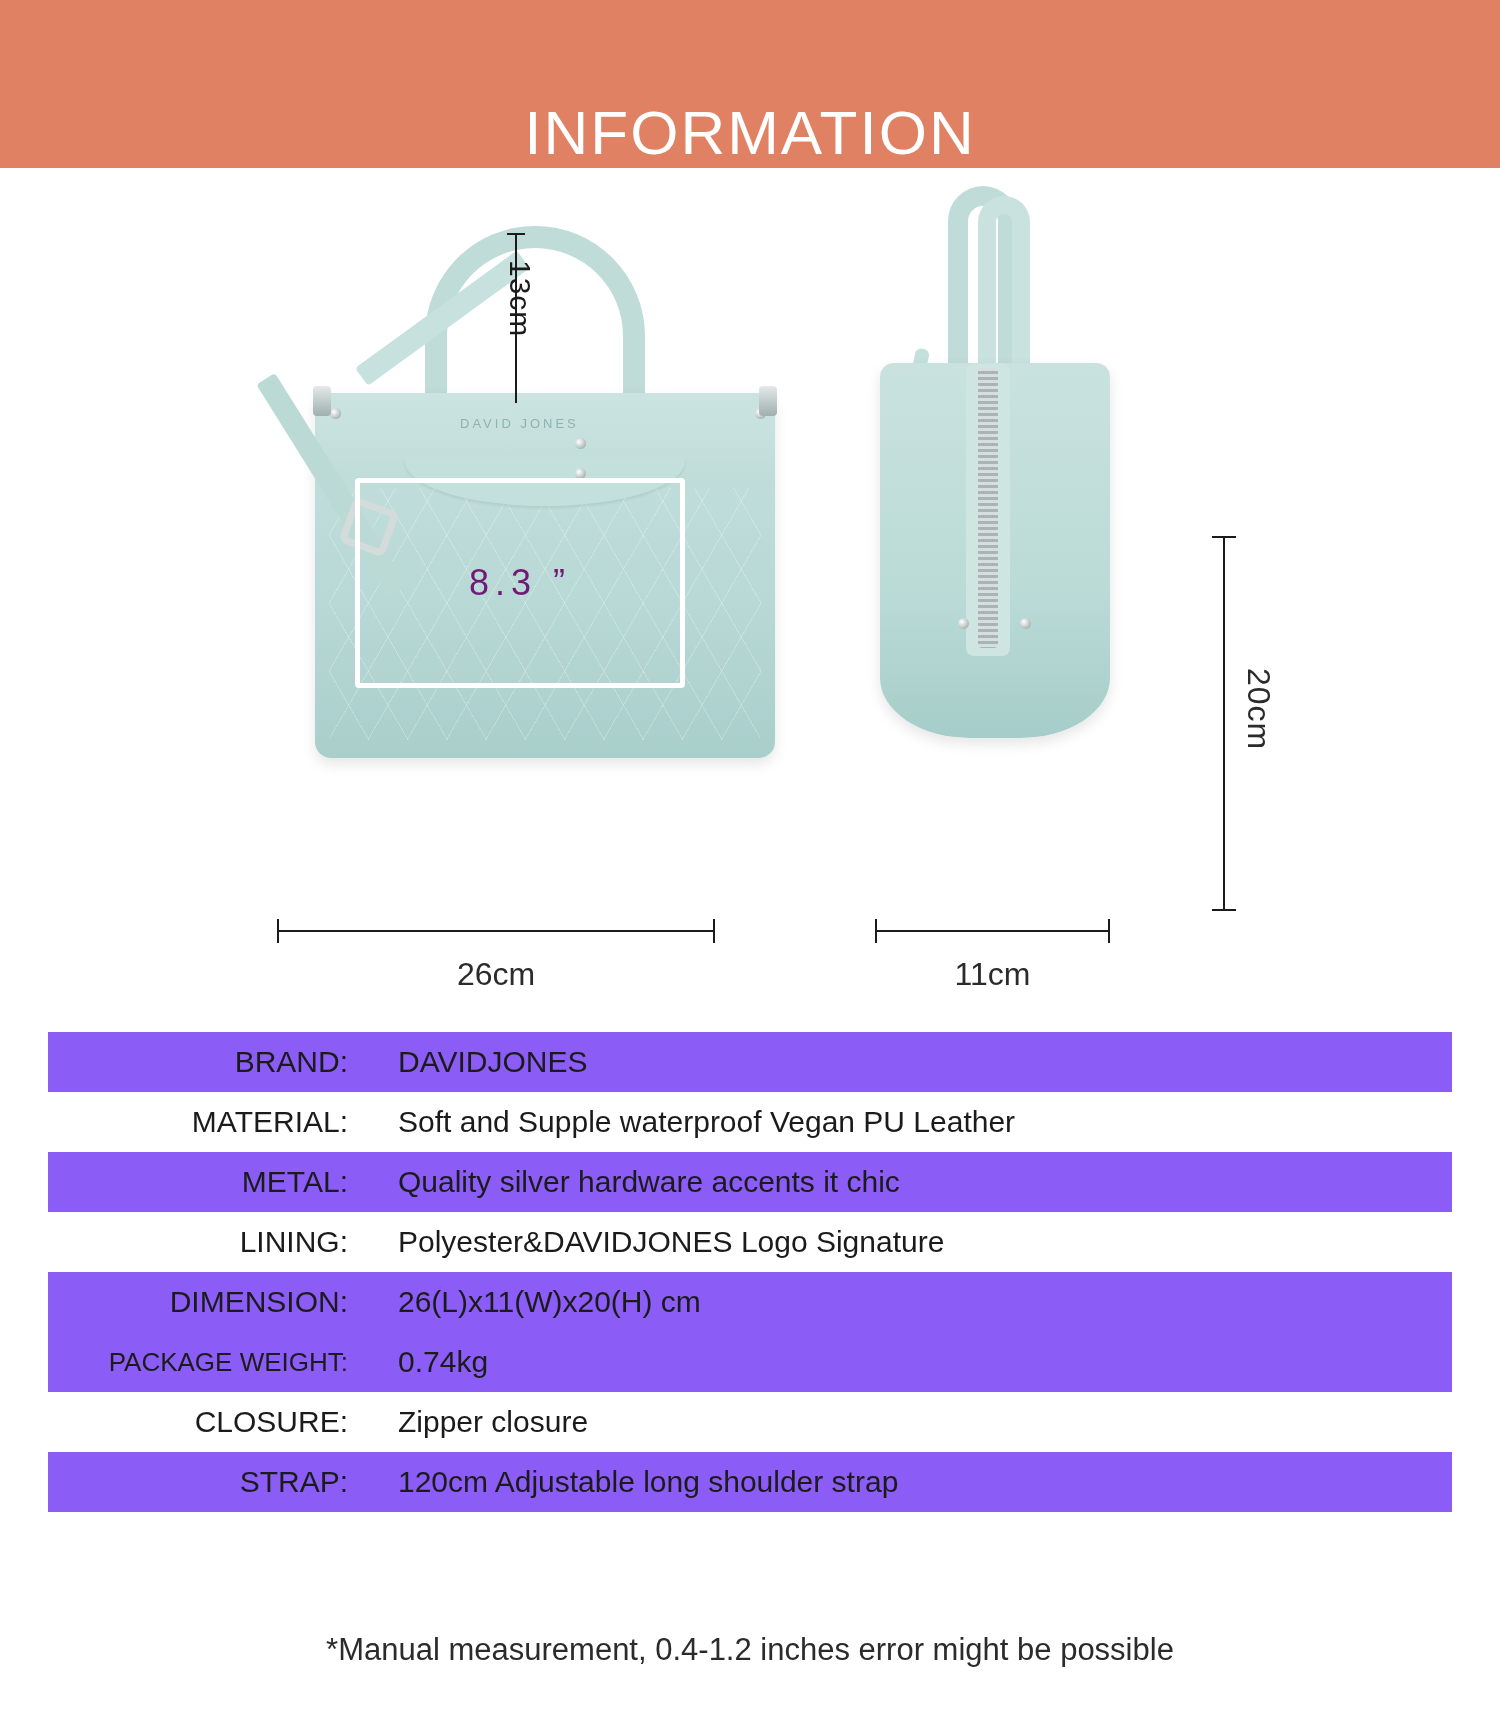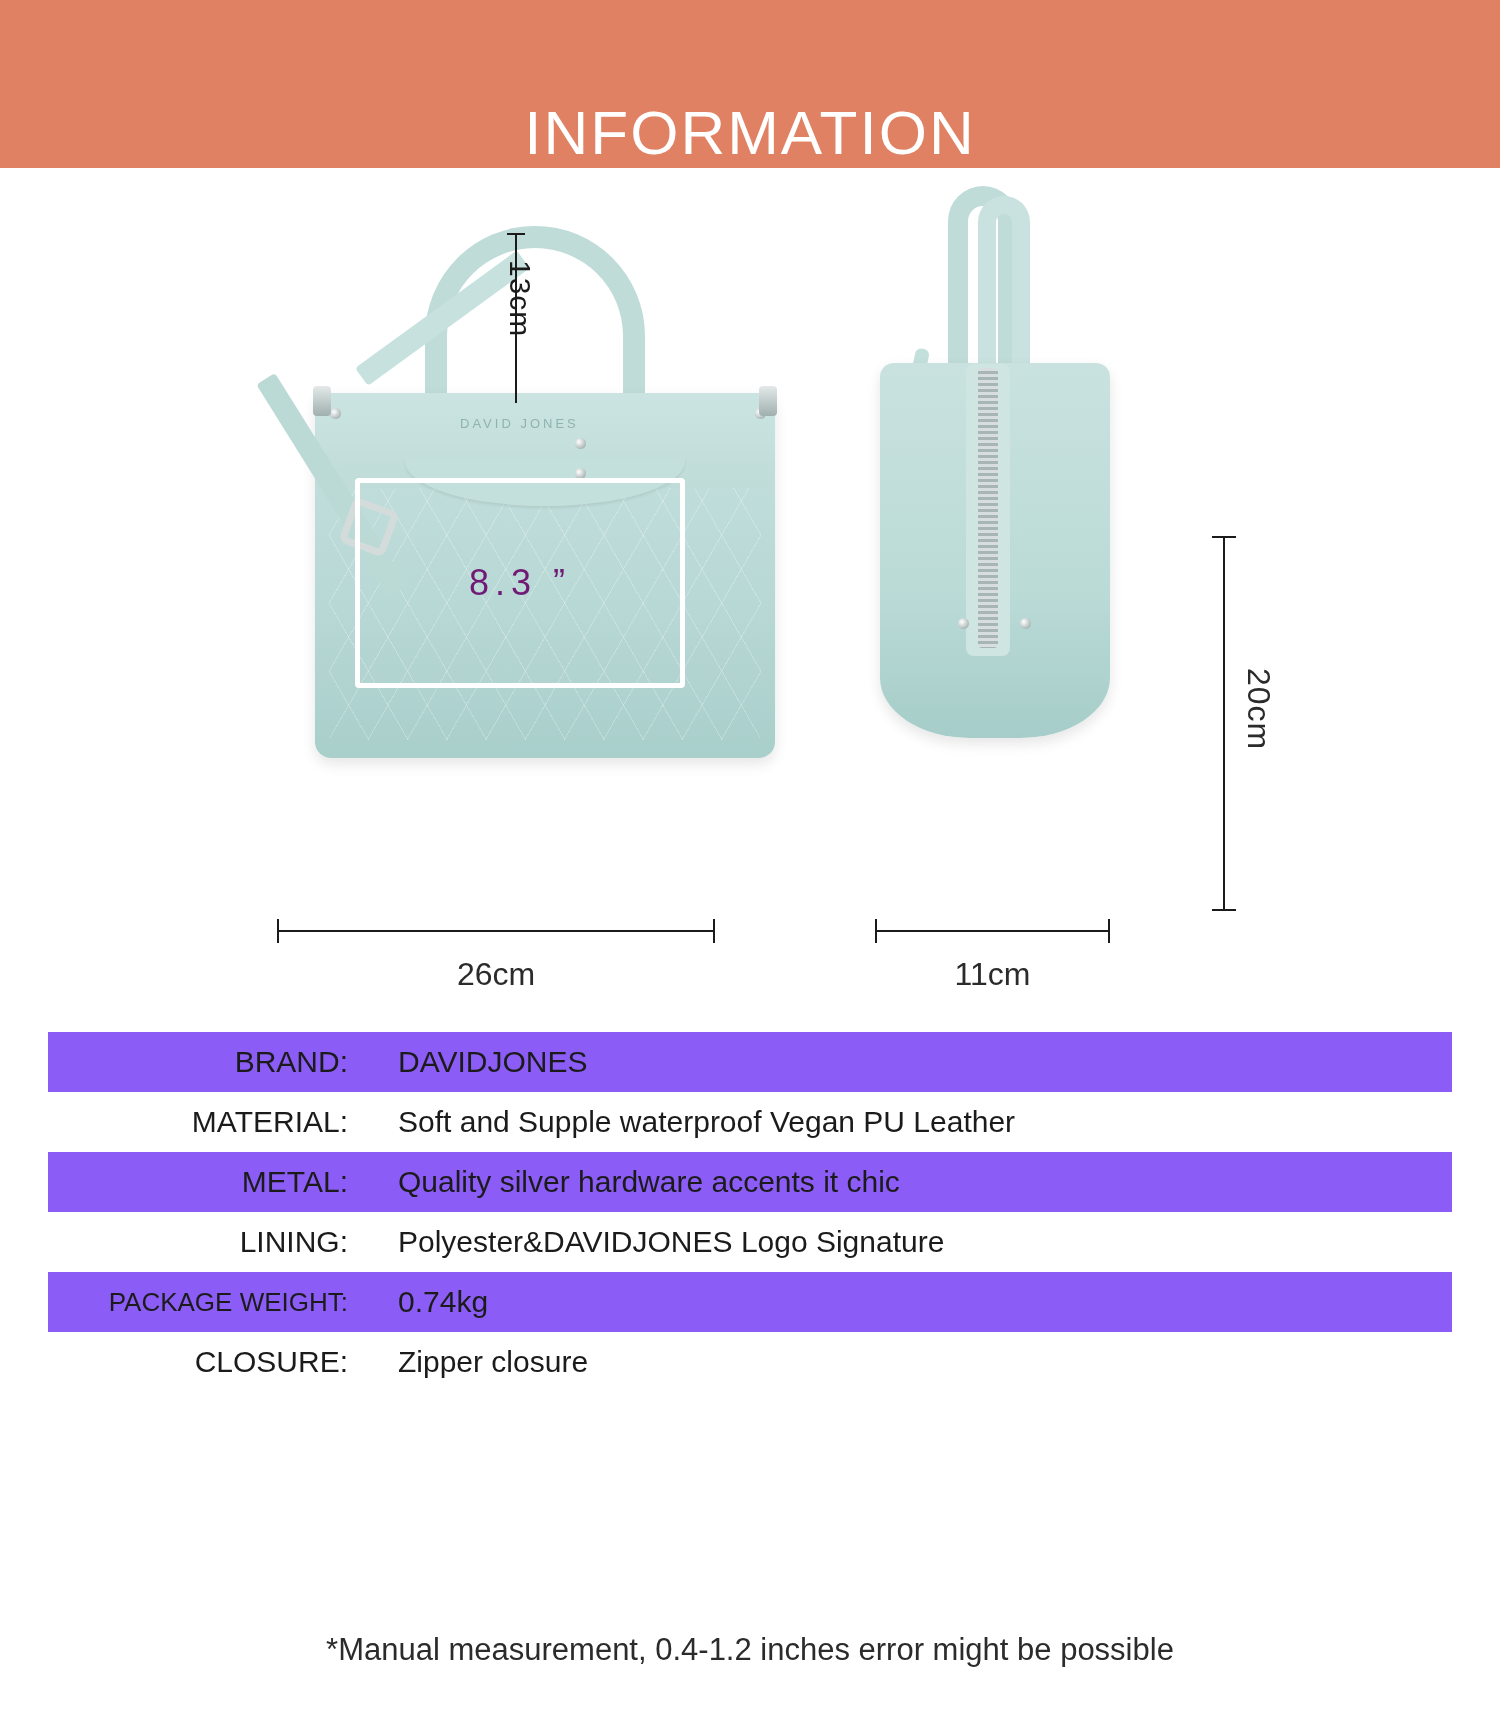--- a/index.html
+++ b/index.html
@@ -424,23 +424,31 @@
     </tr>
     <tr class="odd">
       <td class="spec-key">METAL:</td>
       <td class="spec-val">Quality silver hardware accents it chic</td>
     </tr>
     <tr class="even">
       <td class="spec-key">LINING:</td>
       <td class="spec-val">Polyester&amp;DAVIDJONES Logo Signature</td>
     </tr>
     <tr class="odd">
+      <td class="spec-key">DIMENSION:</td>
+      <td class="spec-val">26(L)x11(W)x20(H) cm</td>
+    </tr>
+    <tr class="odd">
       <td class="spec-key small">PACKAGE WEIGHT:</td>
       <td class="spec-val">0.74kg</td>
     </tr>
     <tr class="even">
       <td class="spec-key">CLOSURE:</td>
       <td class="spec-val">Zipper closure</td>
     </tr>
+    <tr class="odd">
+      <td class="spec-key">STRAP:</td>
+      <td class="spec-val">120cm Adjustable long shoulder strap</td>
+    </tr>
   </tbody>
 </table>
 
 <div class="footnote">*Manual measurement, 0.4-1.2 inches error might be possible</div>
 
 </body></html>

